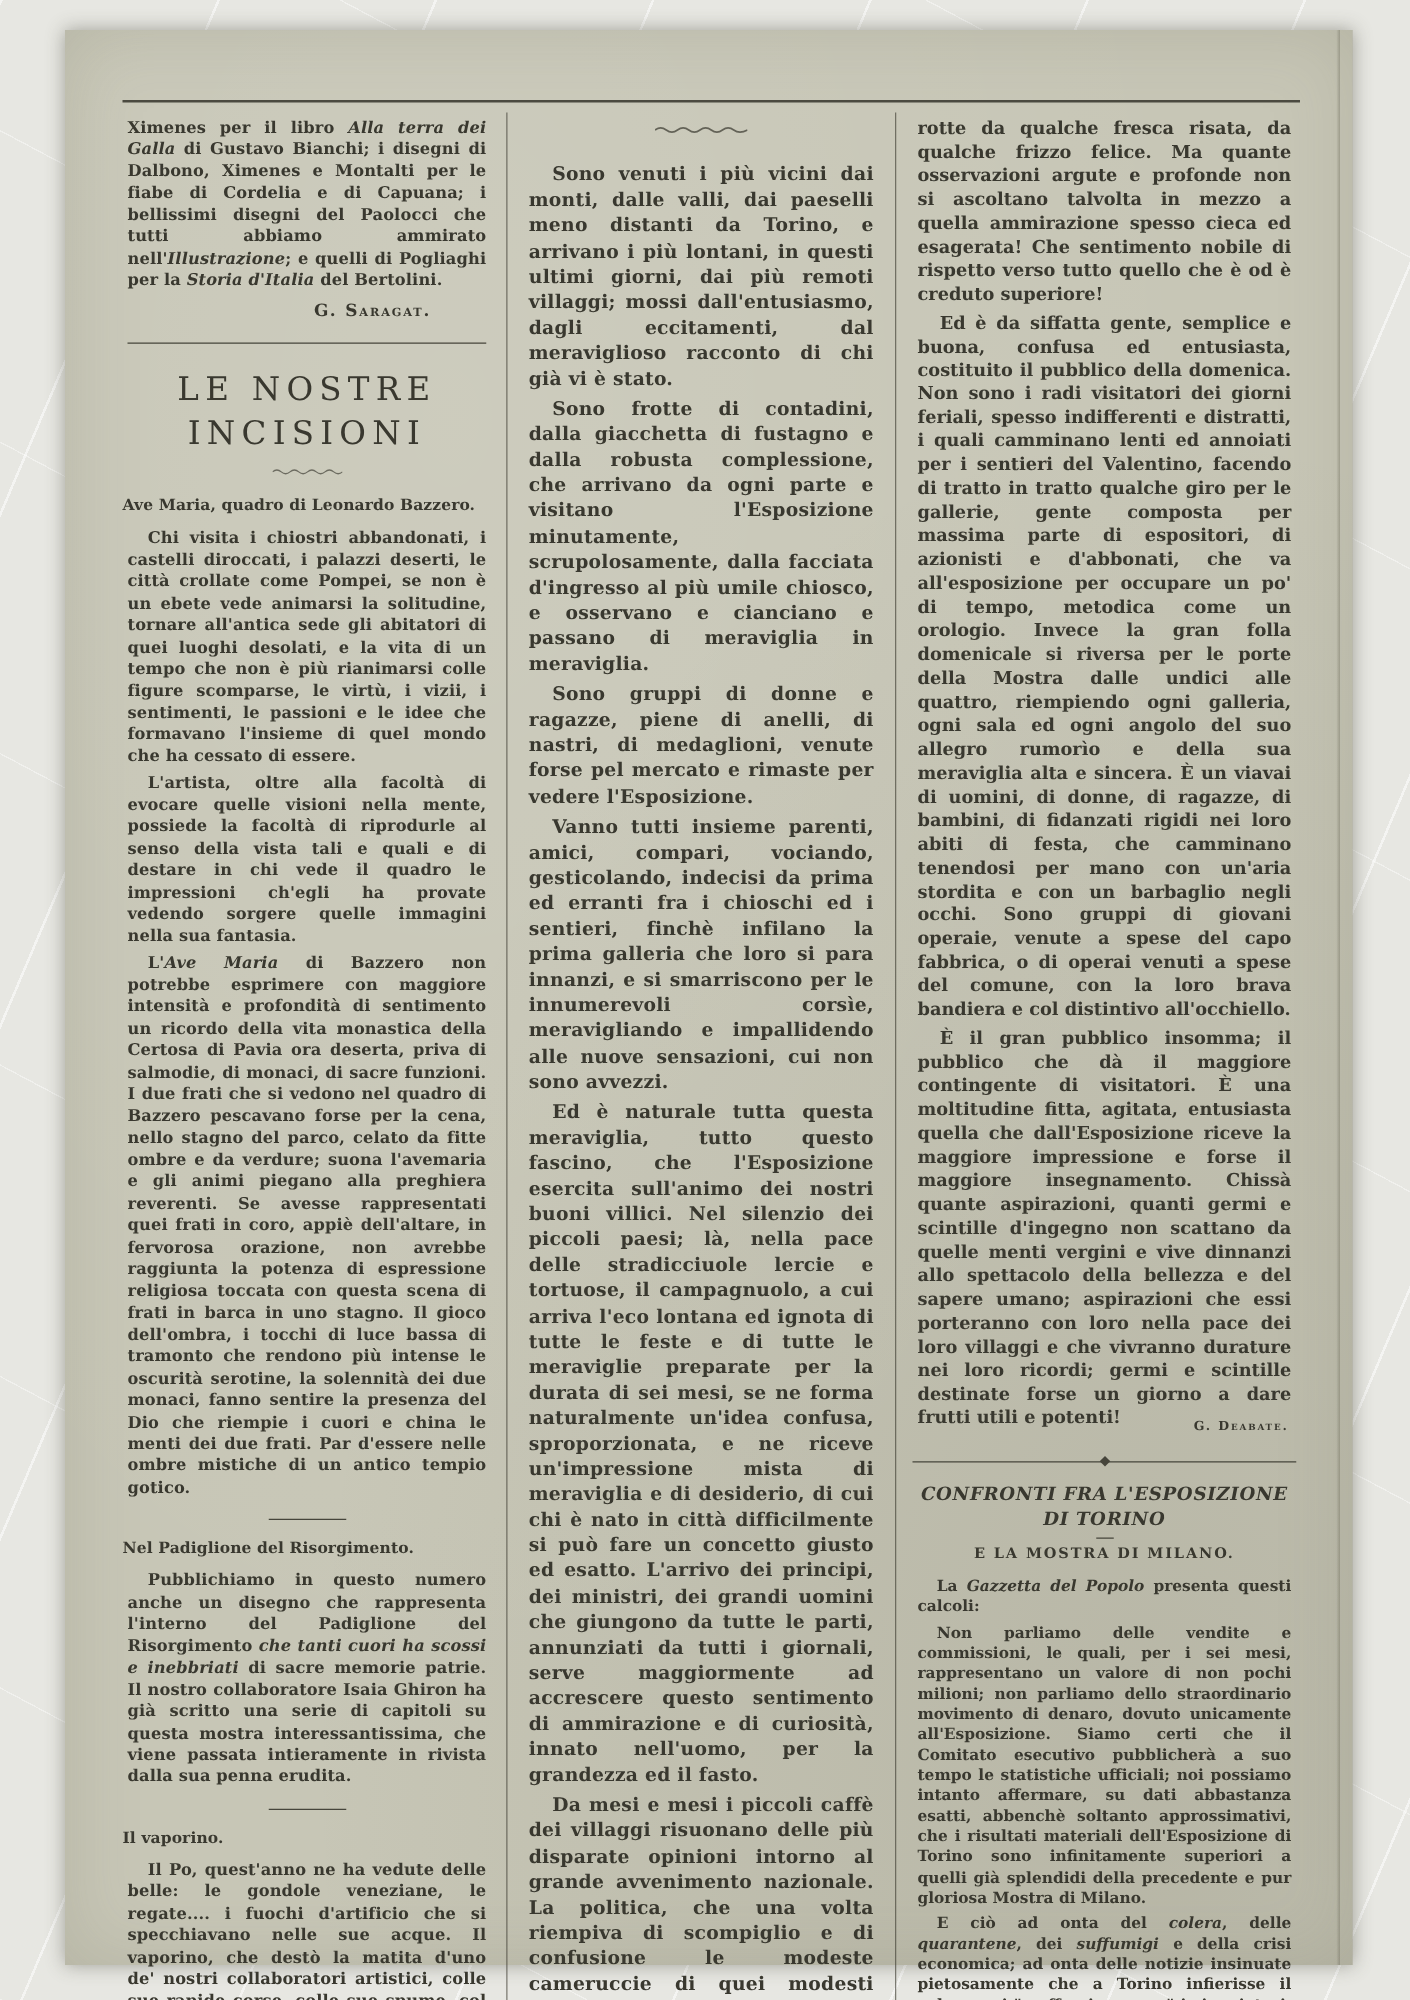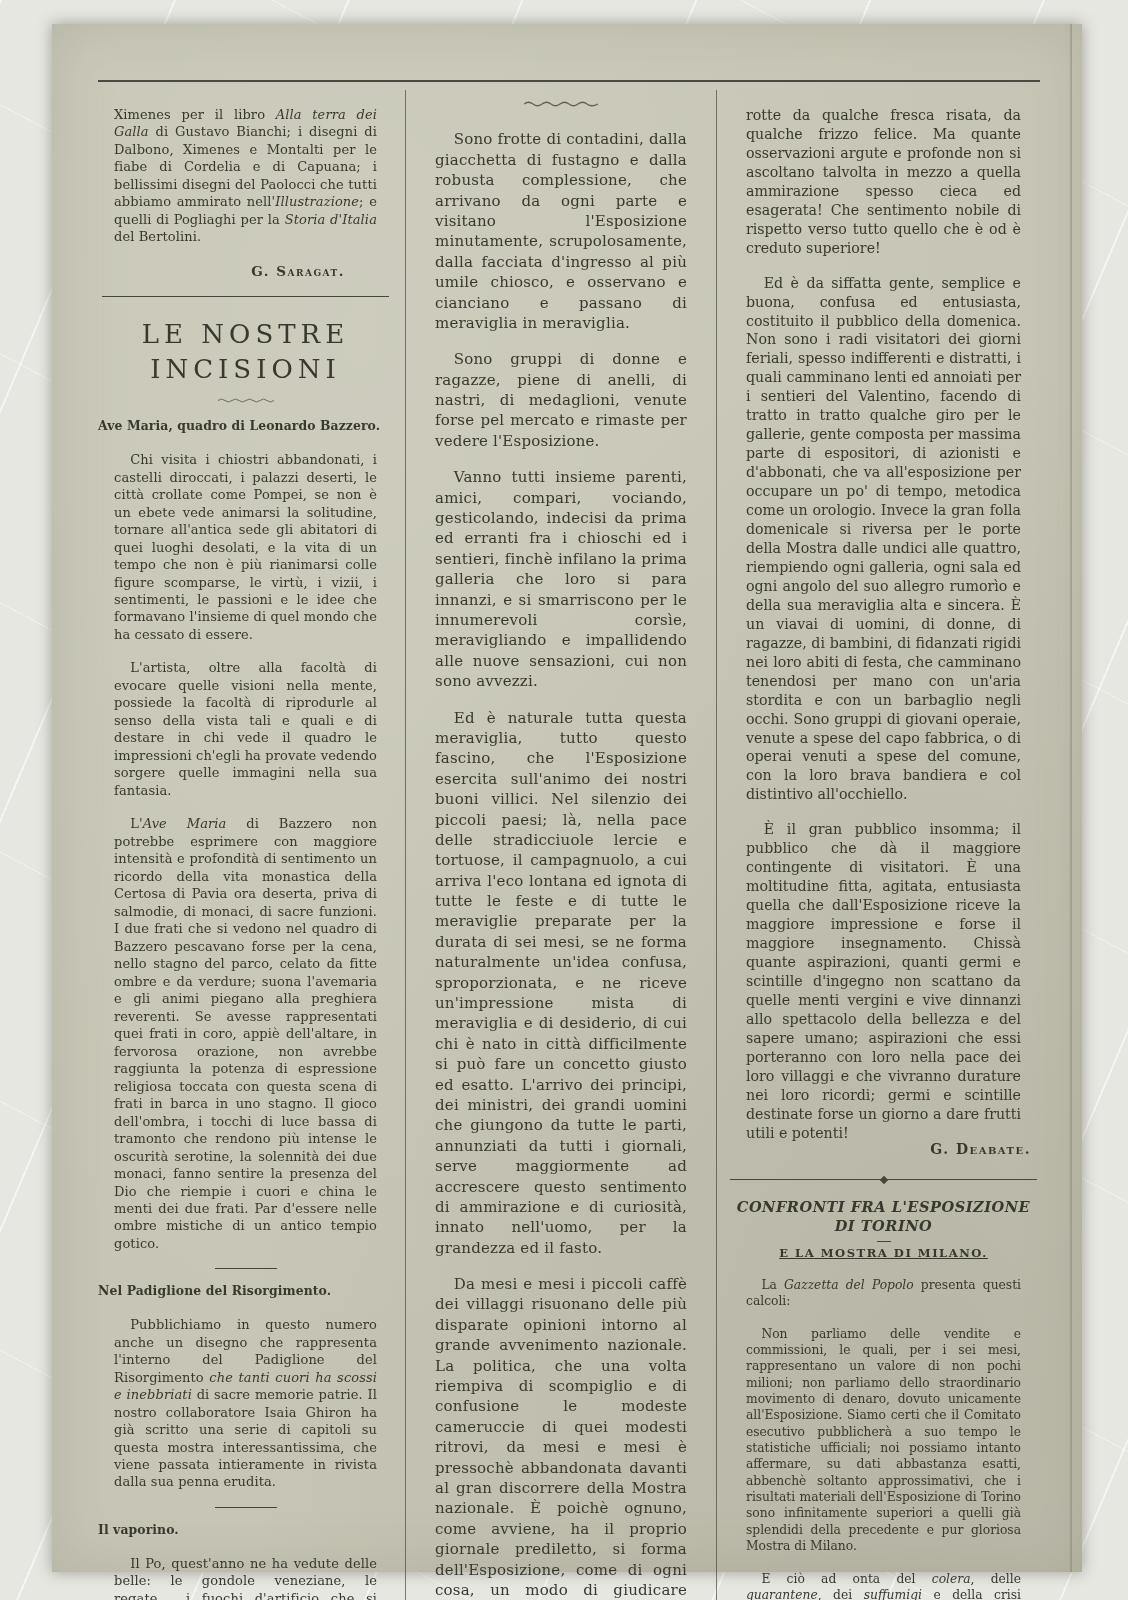--- a/index.html
+++ b/index.html
@@ -29,47 +29,47 @@
 
   
   .hdr { position:relative; height:30px; }
   .pageno { position:absolute; left:12px; top:6px; font-size:15px; font-weight:bold; letter-spacing:1px; }
   .hdr-title { text-align:center; font-size:17px; font-weight:bold; letter-spacing:7px; padding-top:4px; }
   .hdr-rule { border-top:2px solid #4b4a40; margin:14px 0 8px 0; }
 
   
   .cols { display:flex; align-items:stretch; }
   .col { text-align:justify; hyphens:auto; }
-  .col p { text-indent:1.25em; margin:16px; }
+  .col p { text-indent:1.25em; margin:4px;font-weight:bold; }
   .no-first-indent p:first-child { text-indent:0; }
 
   .col1 { width:307px; padding-right:12px; font-size:13px; line-height:1.345; letter-spacing:.1px; }
   .col2 { width:312px; padding:0 13px; border-left:1px solid rgba(65,63,52,.65); border-right:1px solid rgba(65,63,52,.65); font-size:15px; line-height:1.36; letter-spacing:.2px; }
   .col3 { width:320px; padding-left:13px; font-size:14.2px; line-height:1.335; }
 
   .sig { text-align:right; font-variant:small-caps; letter-spacing:1.5px; font-weight:bold; }
   .sig1 { padding-right:48px; margin-top:6px; font-size:13.5px; }
-  .sig3 { padding-right:6px; margin-top:-1.33em; font-size:14px; }
+  .sig3 { padding-right:6px; margin-top:-1.33em; font-size:10px; }
 
   .sec-rule { border-top:1.5px solid #46453b; margin:16px 4px 20px 4px; }
   .sec-title { text-align:center; font-size:26px; letter-spacing:5px; font-weight:500; }
   .orn { text-align:center; margin:4px 0 10px 0; opacity:.8; }
   .sub-rule { width:62px; border-top:1.5px solid #46453b; margin:16px auto 14px auto; }
   .sub-title { text-align:left; font-weight:bold; font-size:12.4px; margin-bottom:9px; text-indent:0 !important; }
   .col1 .block p + p, .col2 p + p, .col3 p + p, .conf p + p { margin-top:1px; }
 
   .col2-title { text-align:center; font-size:18.5px; letter-spacing:2.5px; margin-top:2px; }
   .col2 .orn { margin:3px 0 16px 0; }
 
   .rule-diamond { display:flex; align-items:center; margin:18px 0 14px 0; }
   .rule-diamond .ln { flex:1; height:1.5px; background:#46453b; }
   .rule-diamond .dia { width:6px; height:6px; background:#46453b; transform:rotate(45deg); margin:0 -1px; }
 
   .conf-title { text-align:center; font-weight:bold; font-size:14.6px; letter-spacing:.5px; margin-top:4px;font-style:italic; }
-  .conf-sub { text-align:center; font-weight:bold; font-size:11.6px; letter-spacing:1.5px; margin:2px 0 10px 0;text-decoration:underline; }
+  .conf-sub { text-align:center; font-weight:bold; font-size:11.6px; letter-spacing:1.5px; margin:2px 0 10px 0; }
   .conf-dash { width:14px; border-top:1.5px solid #46453b; margin:5px auto 4px auto; }
   .conf { font-size:12.3px; line-height:1.33; }
 </style>
 </head>
 <body>
 
 <div class="page">
   <div class="page-edge"></div>
   <div class="content">
 
@@ -112,20 +112,21 @@
 
       </div>
 
       <div class="col col2">
         <div class="orn">
           <svg width="74" height="8" viewBox="0 0 74 8">
               <path d="M0 4 Q4.5 0.5 9 4 T18 4 T27 4 T36 4 T45 4 T54 4 T63 4 T74 4" fill="none" stroke="#4a493f" stroke-width="1.3"></path>
             </svg>
         </div>
         <div class="block">
+            <p>Sono venuti i più vicini dai monti, dalle valli, dai paeselli meno distanti da Torino, e arrivano i più lontani, in questi ultimi giorni, dai più remoti villaggi; mossi dall'entusiasmo, dagli eccitamenti, dal meraviglioso racconto di chi già vi è stato.</p>
             <p>Sono frotte di contadini, dalla giacchetta di fustagno e dalla robusta complessione, che arrivano da ogni parte e visitano l'Esposizione minutamente, scrupolosamente, dalla facciata d'ingresso al più umile chiosco, e osservano e cianciano e passano di meraviglia in meraviglia.</p>
             <p>Sono gruppi di donne e ragazze, piene di anelli, di nastri, di medaglioni, venute forse pel mercato e rimaste per vedere l'Esposizione.</p>
             <p>Vanno tutti insieme parenti, amici, compari, vociando, gesticolando, indecisi da prima ed erranti fra i chioschi ed i sentieri, finchè infilano la prima galleria che loro si para innanzi, e si smarriscono per le innumerevoli corsìe, meravigliando e impallidendo alle nuove sensazioni, cui non sono avvezzi.</p>
             <p>Ed è naturale tutta questa meraviglia, tutto questo fascino, che l'Esposizione esercita sull'animo dei nostri buoni villici. Nel silenzio dei piccoli paesi; là, nella pace delle stradicciuole lercie e tortuose, il campagnuolo, a cui arriva l'eco lontana ed ignota di tutte le feste e di tutte le meraviglie preparate per la durata di sei mesi, se ne forma naturalmente un'idea confusa, sproporzionata, e ne riceve un'impressione mista di meraviglia e di desiderio, di cui chi è nato in città difficilmente si può fare un concetto giusto ed esatto. L'arrivo dei principi, dei ministri, dei grandi uomini che giungono da tutte le parti, annunziati da tutti i giornali, serve maggiormente ad accrescere questo sentimento di ammirazione e di curiosità, innato nell'uomo, per la grandezza ed il fasto.</p>
             <p>Da mesi e mesi i piccoli caffè dei villaggi risuonano delle più disparate opinioni intorno al grande avvenimento nazionale. La politica, che una volta riempiva di scompiglio e di confusione le modeste cameruccie di quei modesti ritrovi, da mesi e mesi è pressochè abbandonata davanti al gran discorrere della Mostra nazionale. È poichè ognuno, come avviene, ha il proprio giornale prediletto, si forma dell'Esposizione, come di ogni cosa, un modo di giudicare derivato da quello.</p>
           </div>
       </div>
 
       <div class="col col3">
         <div class="block no-first-indent">

